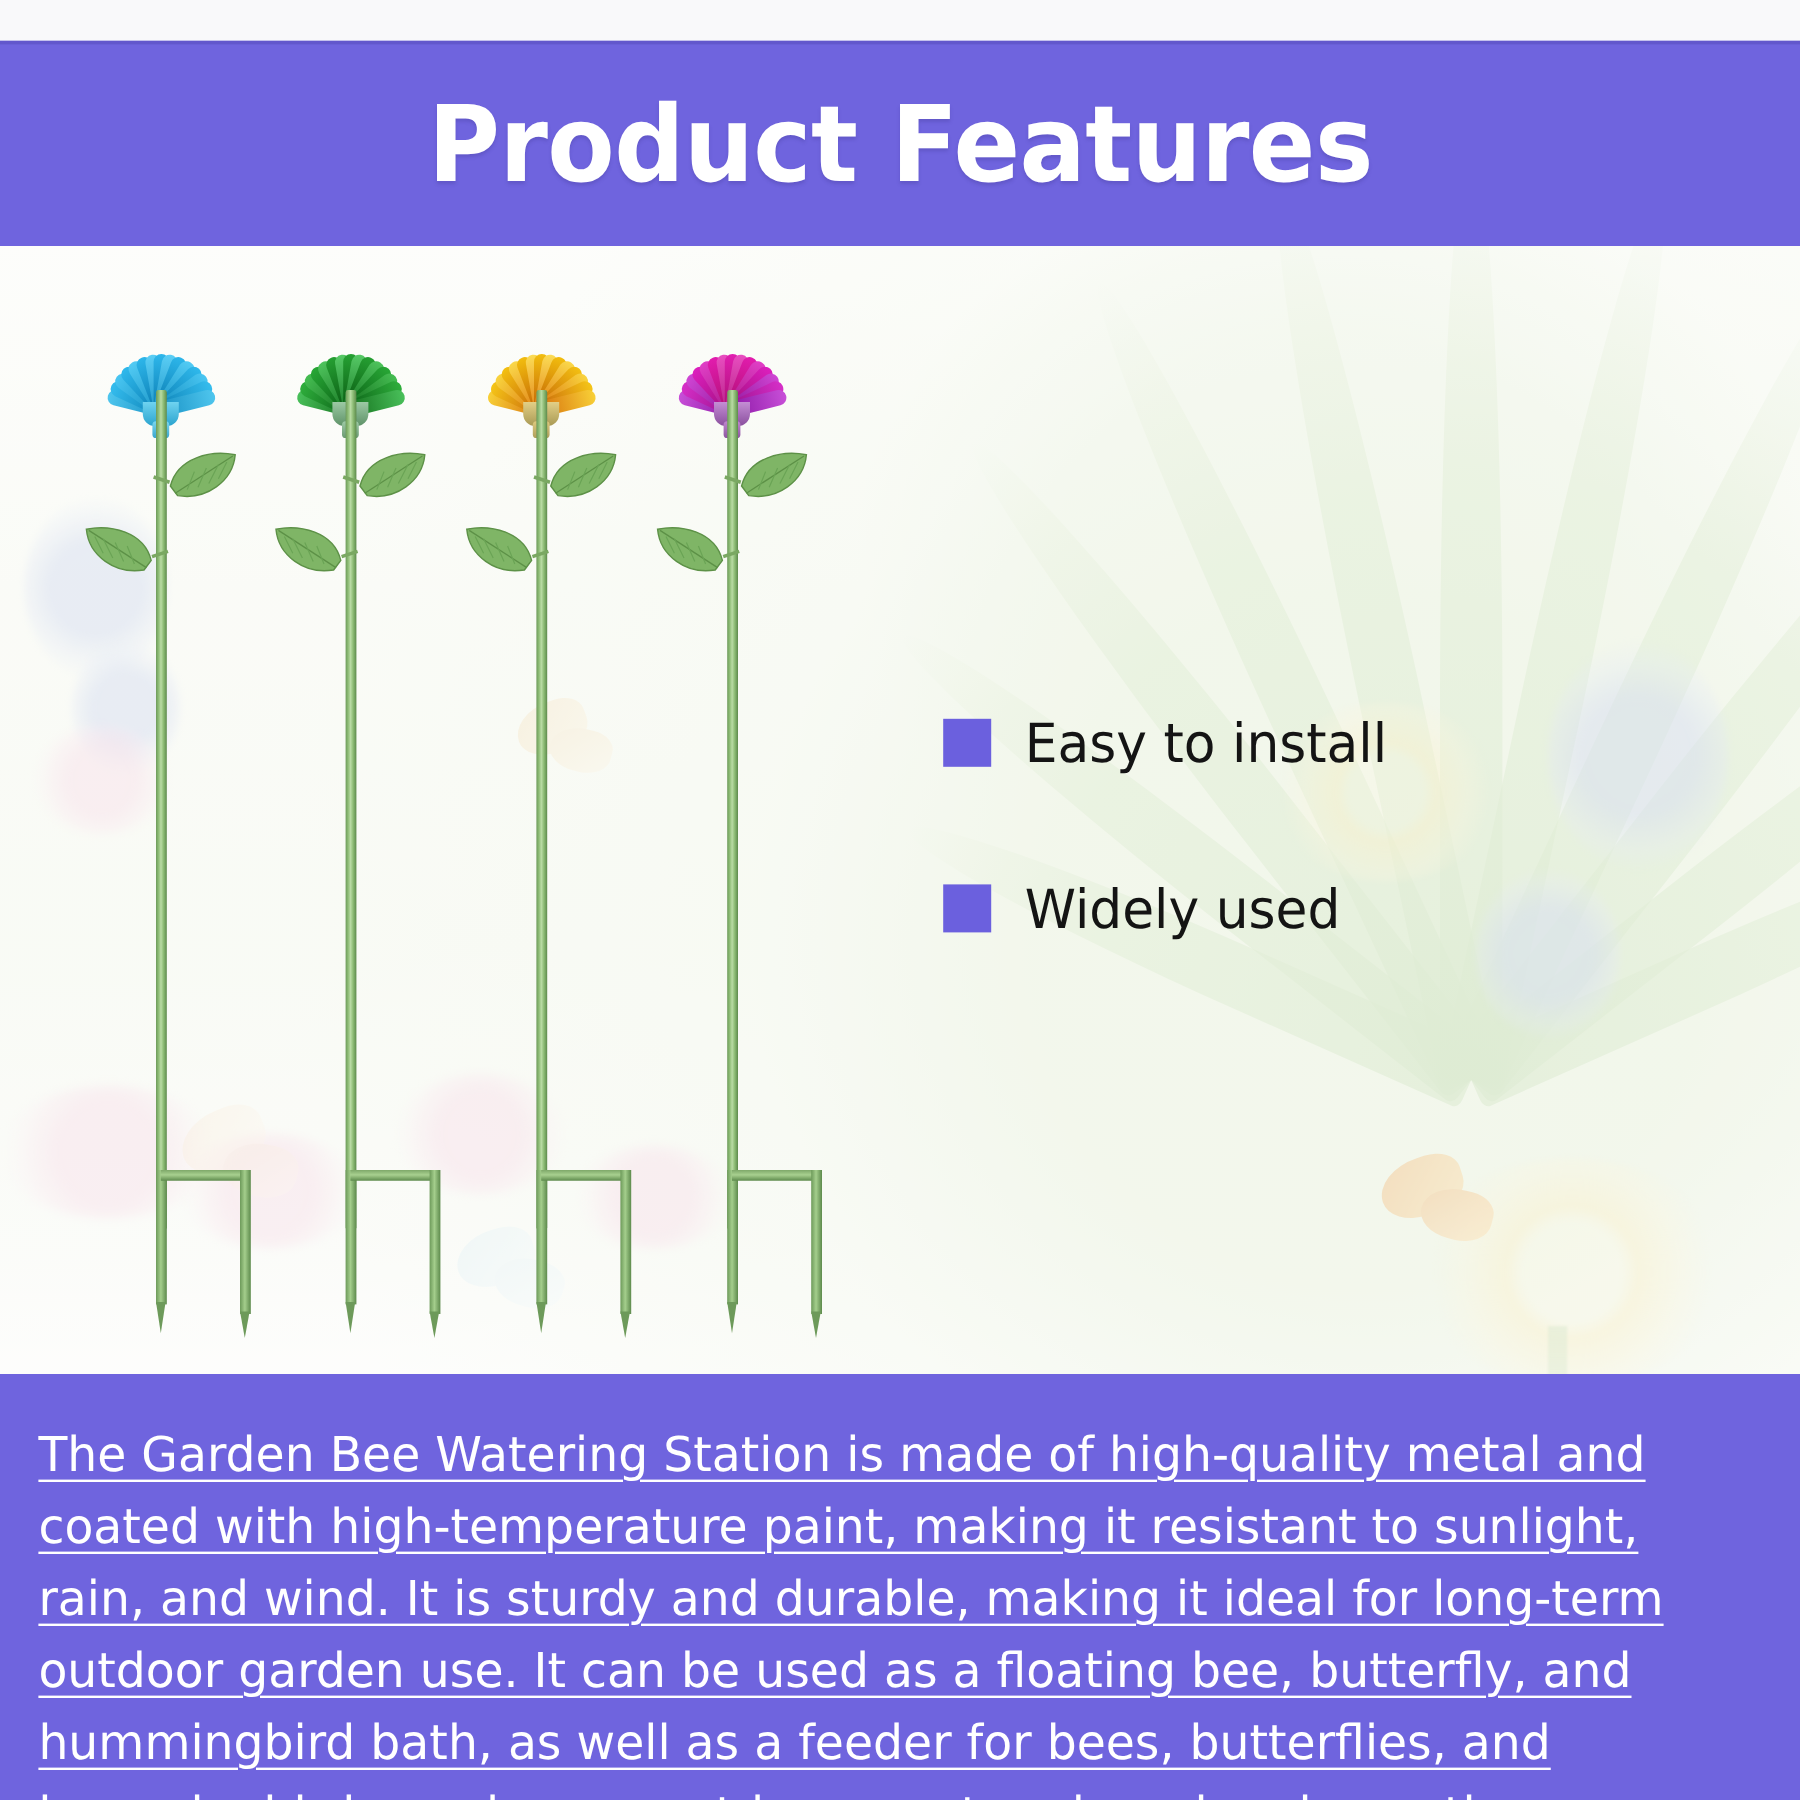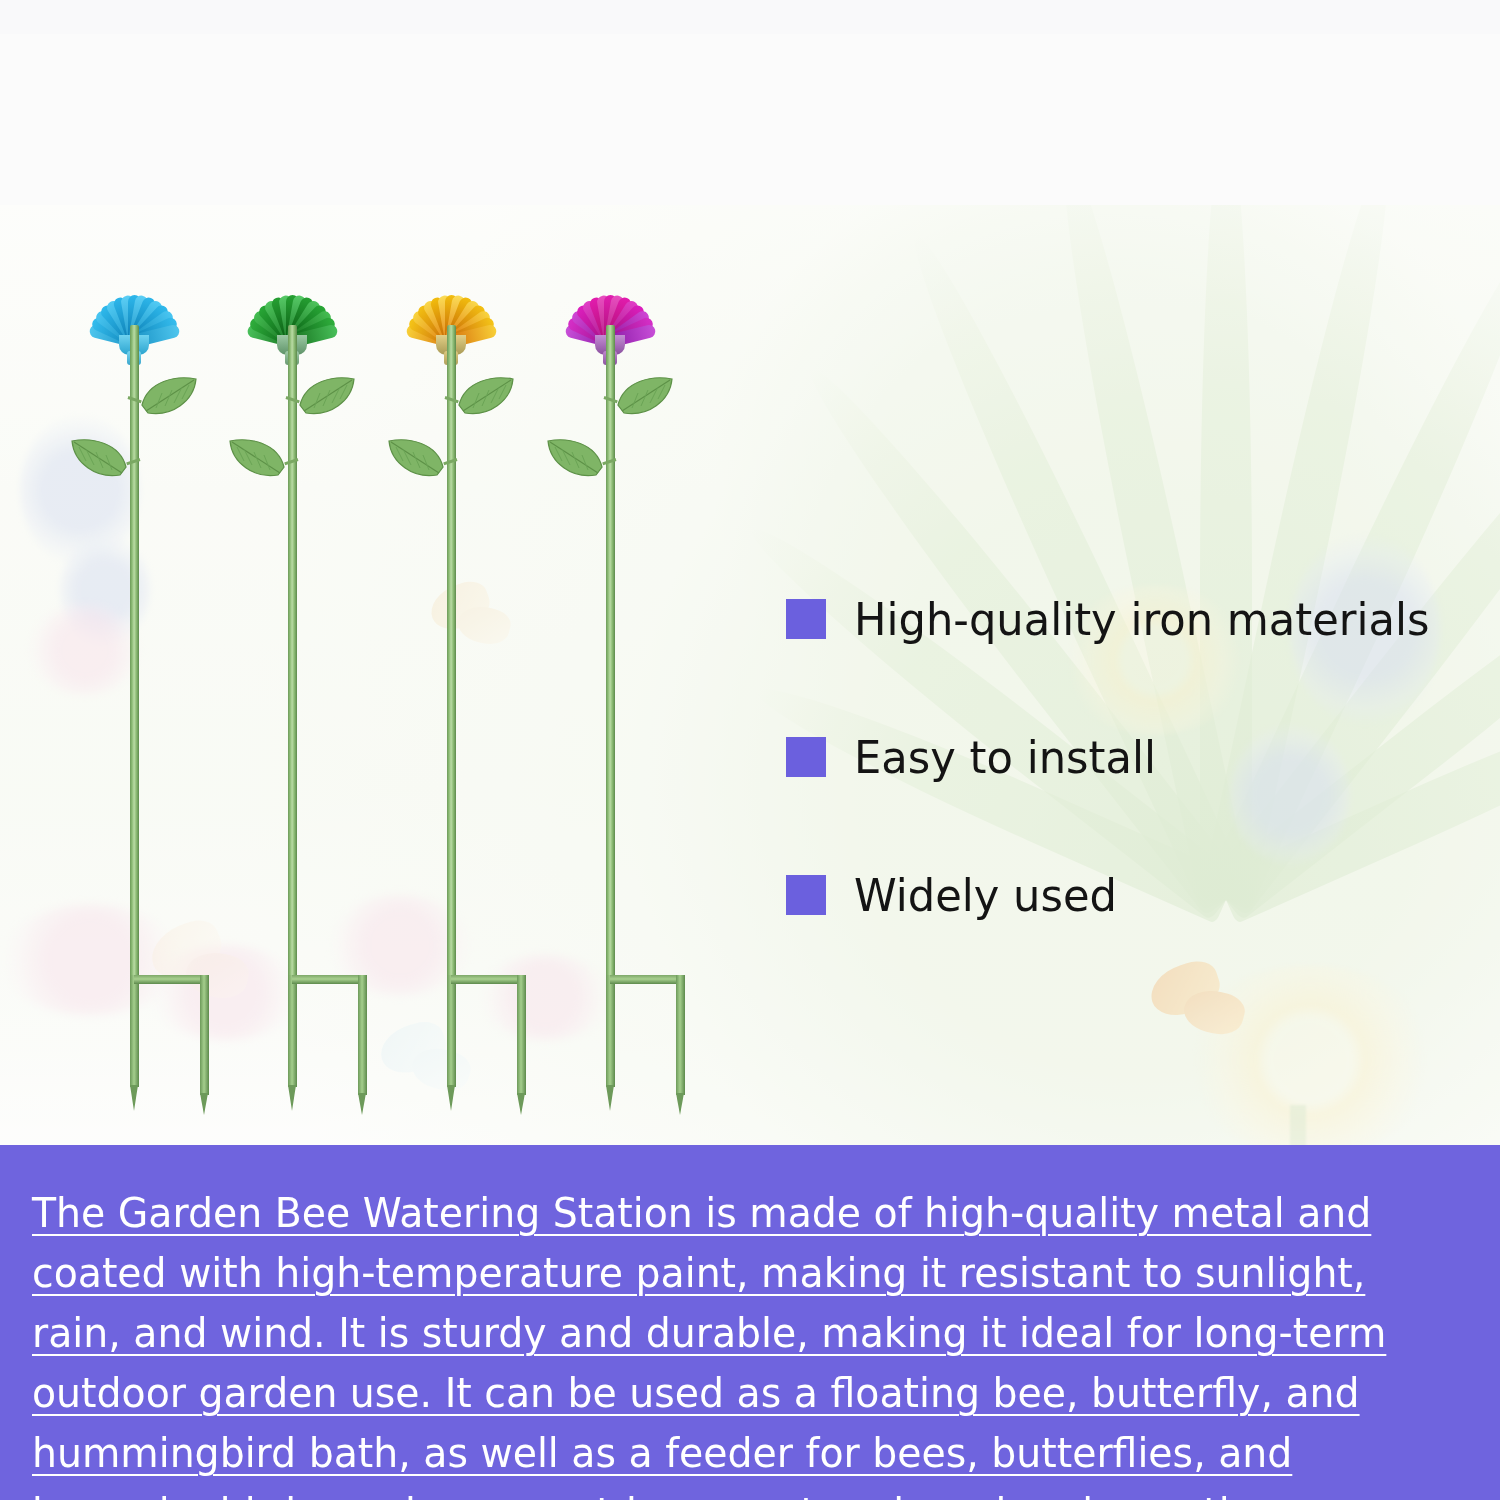--- a/index.html
+++ b/index.html
@@ -176,20 +176,23 @@
     transform:scaleX(0.985);transform-origin:left top;
   }
 </style>
 </head>
 <body>
 
 <div class="page">
 
   <div class="top-margin"></div>
 
+  <div class="header-banner">
+    <div class="header-title">Product Features</div>
+  </div>
 
   <div class="photo-area">
 
     <div class="bg-base"></div>
 
     <div class="leaf-fan">
       <i></i>
         <i></i>
         <i></i>
         <i></i>
@@ -411,24 +414,20 @@
         <div class="prong-tip"></div>
         <div class="prong-bar"></div>
         <div class="prong-second"></div>
         <div class="prong-second-tip"></div>
       </div>
 
     </div>
 
     <div class="features">
 
-      <div class="feature-row">
-        <div class="bullet"></div>
-        <div class="feature-label">High-quality iron materials</div>
-      </div>
 
 
       <div class="feature-row">
         <div class="bullet"></div>
         <div class="feature-label">Easy to install</div>
       </div>
 
       <div class="feature-row">
         <div class="bullet"></div>
         <div class="feature-label">Widely used</div>

